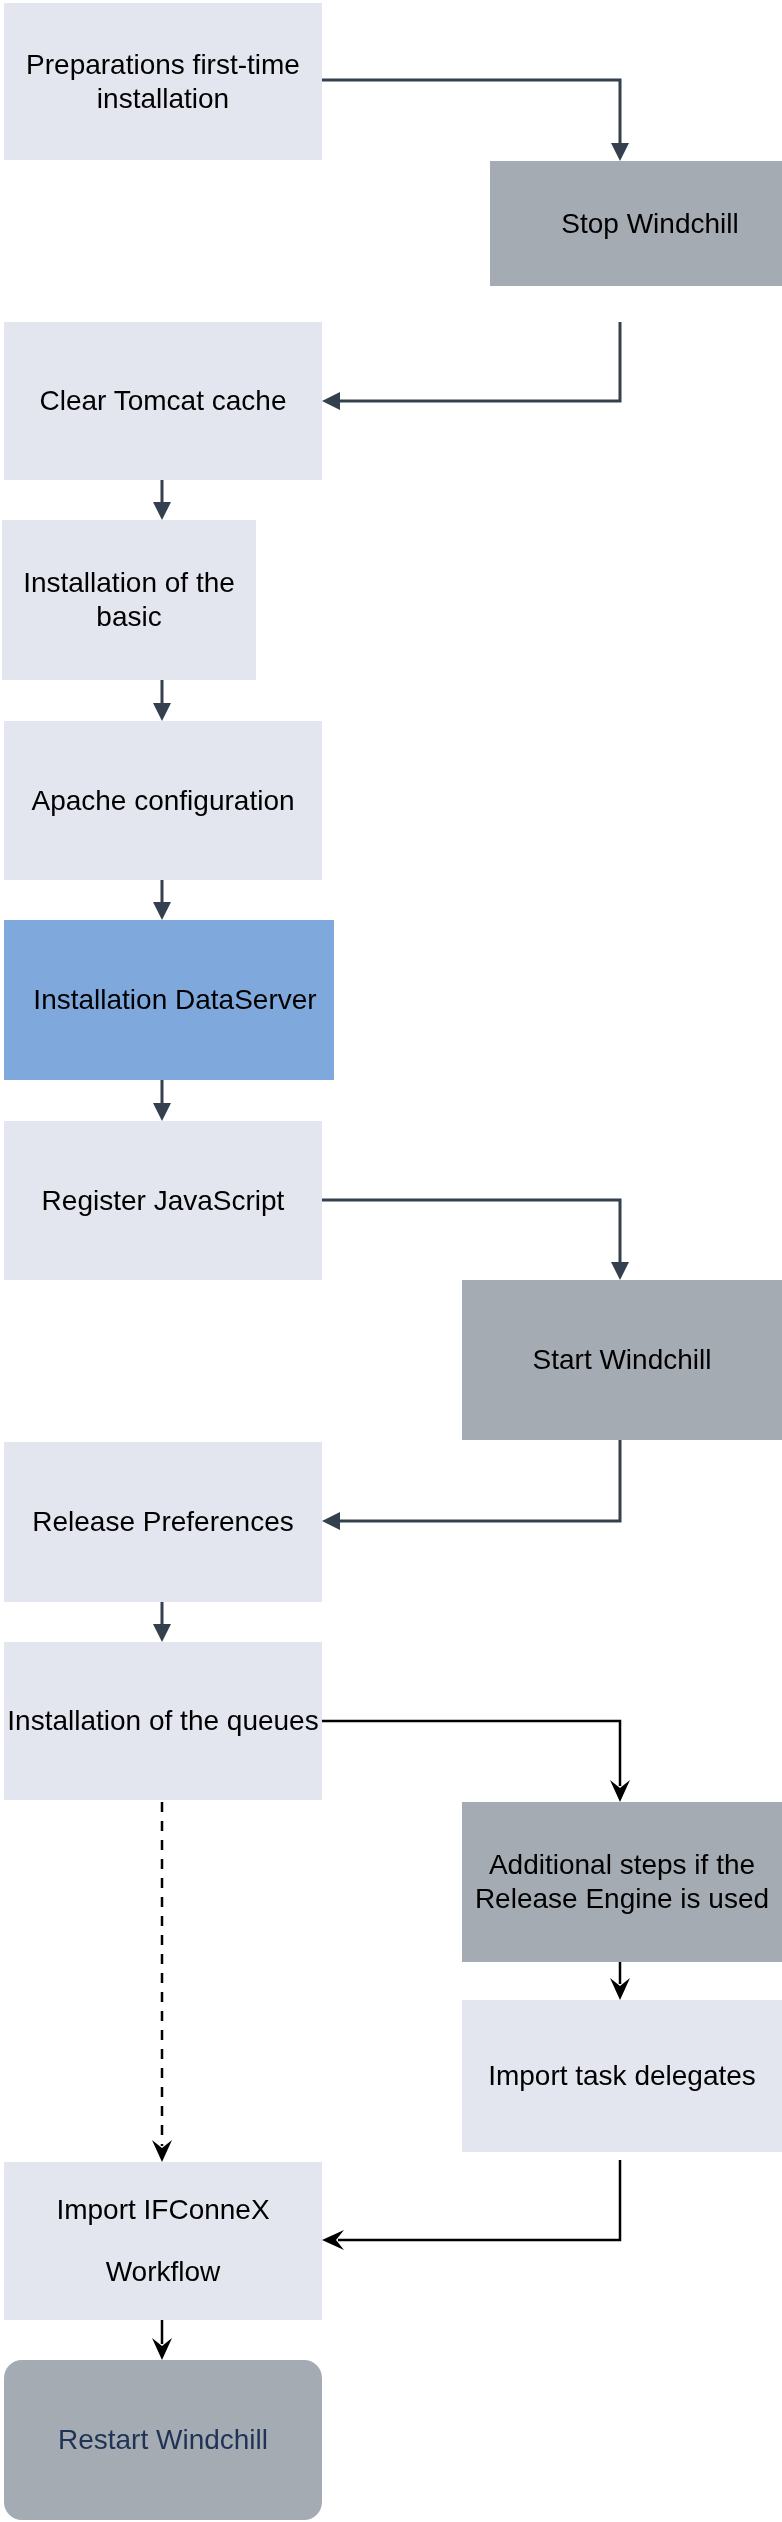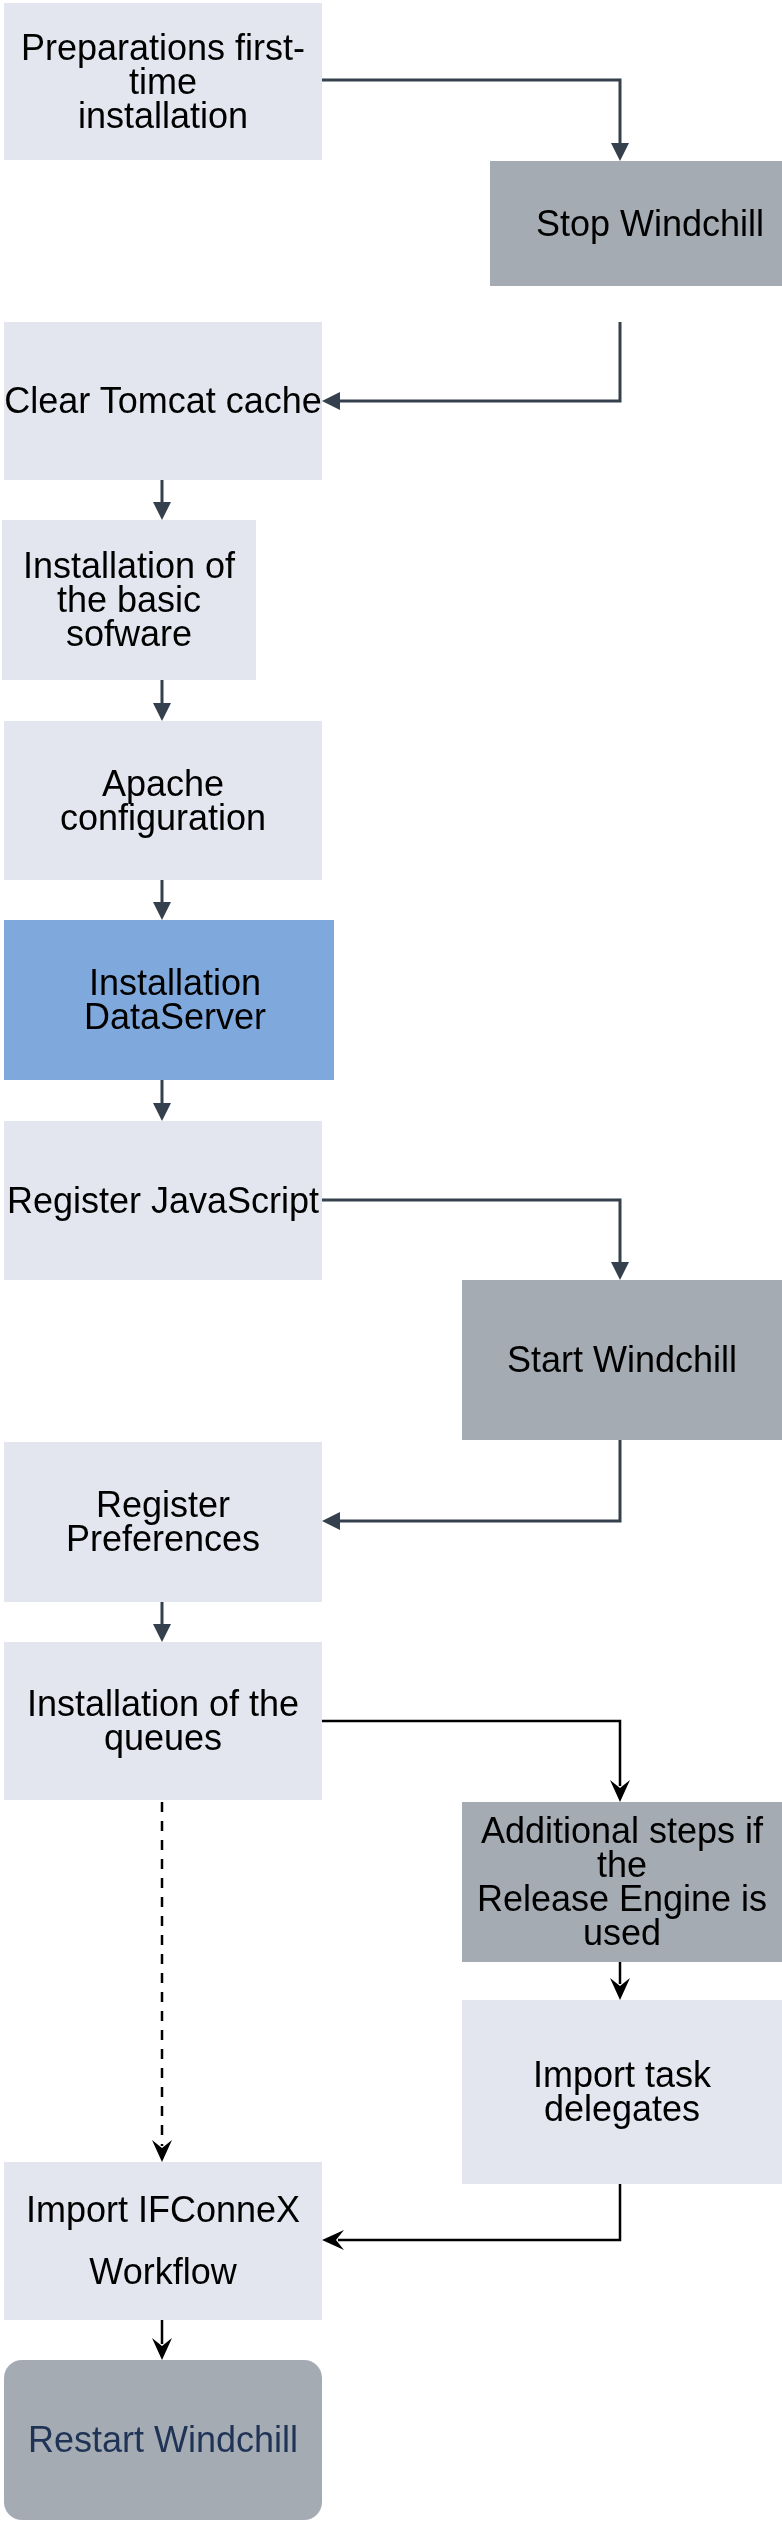--- a/index.html
+++ b/index.html
@@ -5,21 +5,21 @@
   html,body{margin:0;padding:0;}
   body{
     width:782px;height:2522px;position:relative;background:#ffffff;
     font-family:"Liberation Sans",sans-serif;overflow:hidden;
   }
   .stage{position:absolute;left:0;top:0;width:782px;height:2522px;}
   svg.connectors{position:absolute;left:0;top:0;pointer-events:none;}
   .node{
     position:absolute;display:flex;flex-direction:column;
     justify-content:center;align-items:center;text-align:center;
-    font-size:36px;line-height:34px;color:#000;
+    font-size:28px;line-height:34px;color:#000;
   }
   .node.light{background:#E3E5EF;}
   .node.gray{background:#A5ABB3;}
   .node.blue{background:#7FA9DC;padding-left:12px;}
   .node.navy{color:#1F3356;border-radius:18px;}
   .node.spaced{row-gap:28px;}
   .node .line{width:100%;}
 </style>
 </head>
 <body>
@@ -61,45 +61,44 @@
         <div class="line">installation</div>
       </div>
       <div class="node gray" style="left: 490px; top: 161px; width: 320px; height: 125px;">
         <div class="line">Stop Windchill</div>
       </div>
       <div class="node light" style="left: 4px; top: 322px; width: 318px; height: 158px;">
         <div class="line">Clear Tomcat cache</div>
       </div>
       <div class="node light" style="left: 2px; top: 520px; width: 254px; height: 160px;">
         <div class="line">Installation of the basic</div>
-        <div class="line">sofware</div>
       </div>
       <div class="node light" style="left: 4px; top: 721px; width: 318px; height: 159px;">
         <div class="line">Apache configuration</div>
       </div>
       <div class="node blue" style="left: 4px; top: 920px; width: 318px; height: 160px;">
         <div class="line">Installation DataServer</div>
       </div>
       <div class="node light" style="left: 4px; top: 1121px; width: 318px; height: 159px;">
         <div class="line">Register JavaScript</div>
       </div>
       <div class="node gray" style="left: 462px; top: 1280px; width: 320px; height: 160px;">
         <div class="line">Start Windchill</div>
       </div>
       <div class="node light" style="left: 4px; top: 1442px; width: 318px; height: 160px;">
-        <div class="line">Register Preferences</div>
+        <div class="line">Release Preferences</div>
       </div>
       <div class="node light" style="left: 4px; top: 1642px; width: 318px; height: 158px;">
         <div class="line">Installation of the queues</div>
       </div>
       <div class="node gray" style="left: 462px; top: 1802px; width: 320px; height: 160px;">
         <div class="line">Additional steps if the</div>
         <div class="line">Release Engine is used</div>
       </div>
-      <div class="node light" style="left: 462px; top: 2000px; width: 320px; height: 184px;">
+      <div class="node light" style="left: 462px; top: 2000px; width: 320px; height: 152px;">
         <div class="line">Import task delegates</div>
       </div>
       <div class="node light spaced" style="left: 4px; top: 2162px; width: 318px; height: 158px;">
         <div class="line">Import IFConneX</div>
         <div class="line">Workflow</div>
       </div>
       <div class="node gray navy" style="left: 4px; top: 2360px; width: 318px; height: 160px;">
         <div class="line">Restart Windchill</div>
       </div>
     </div>

